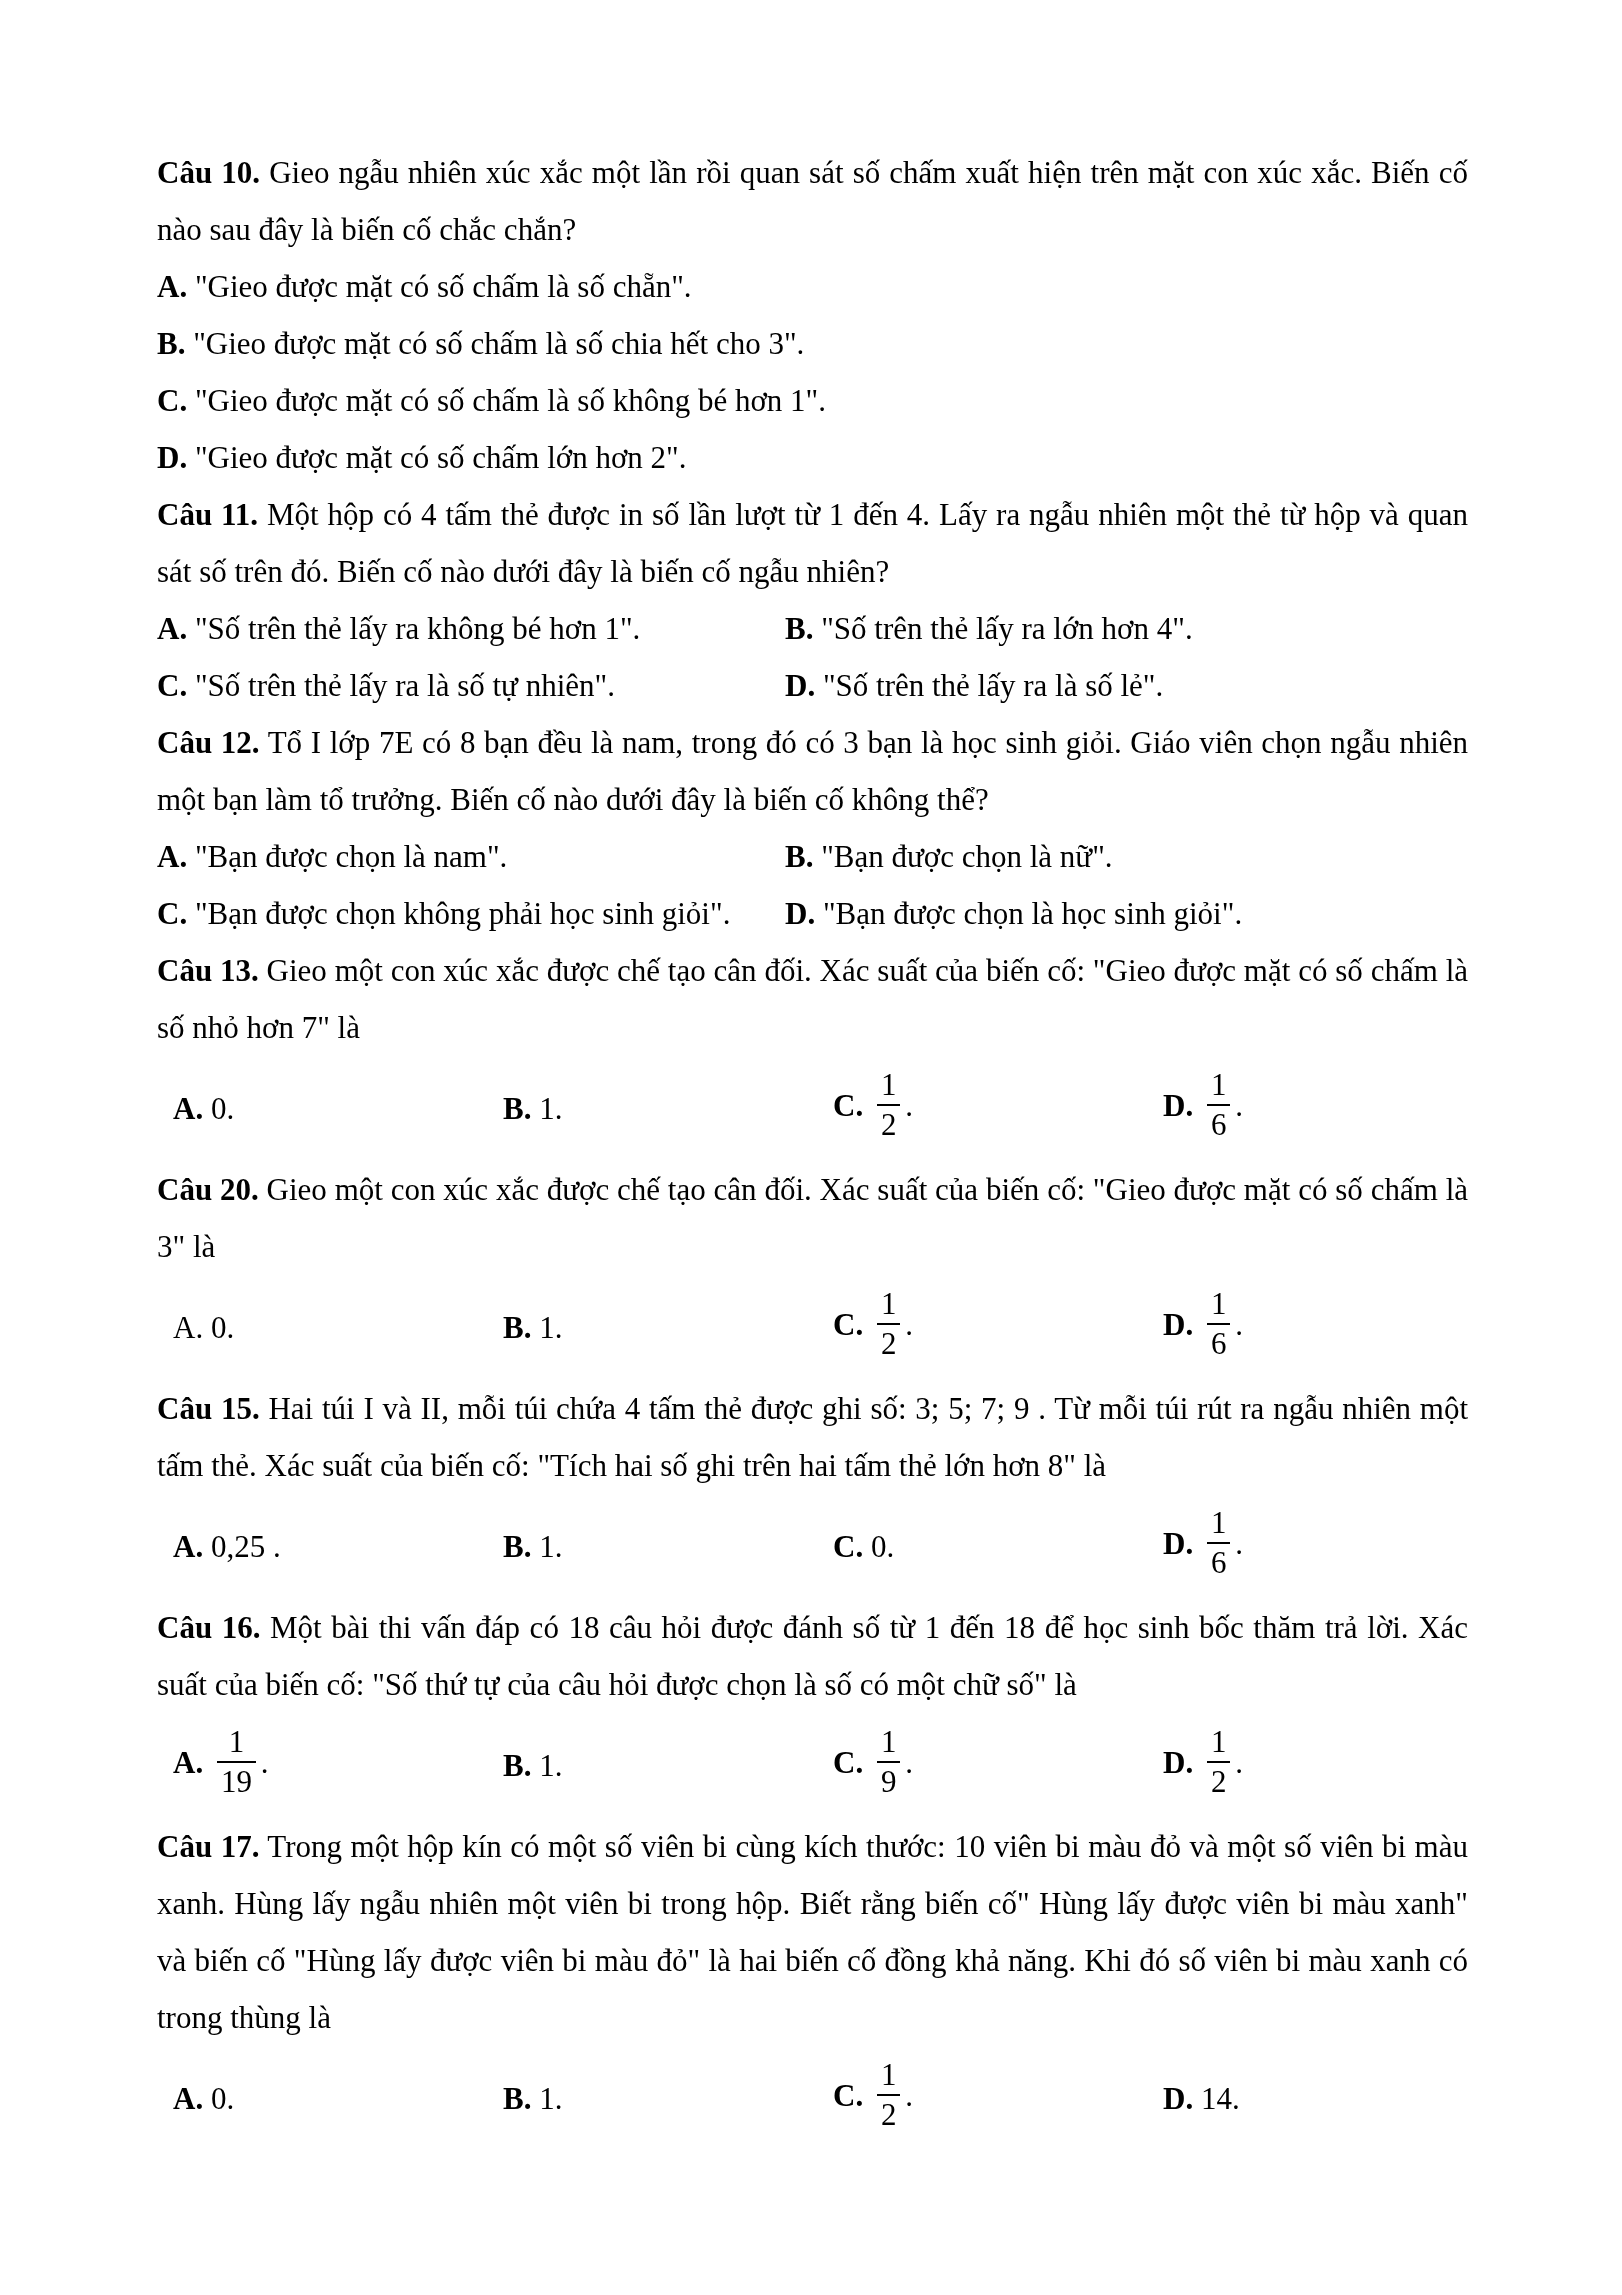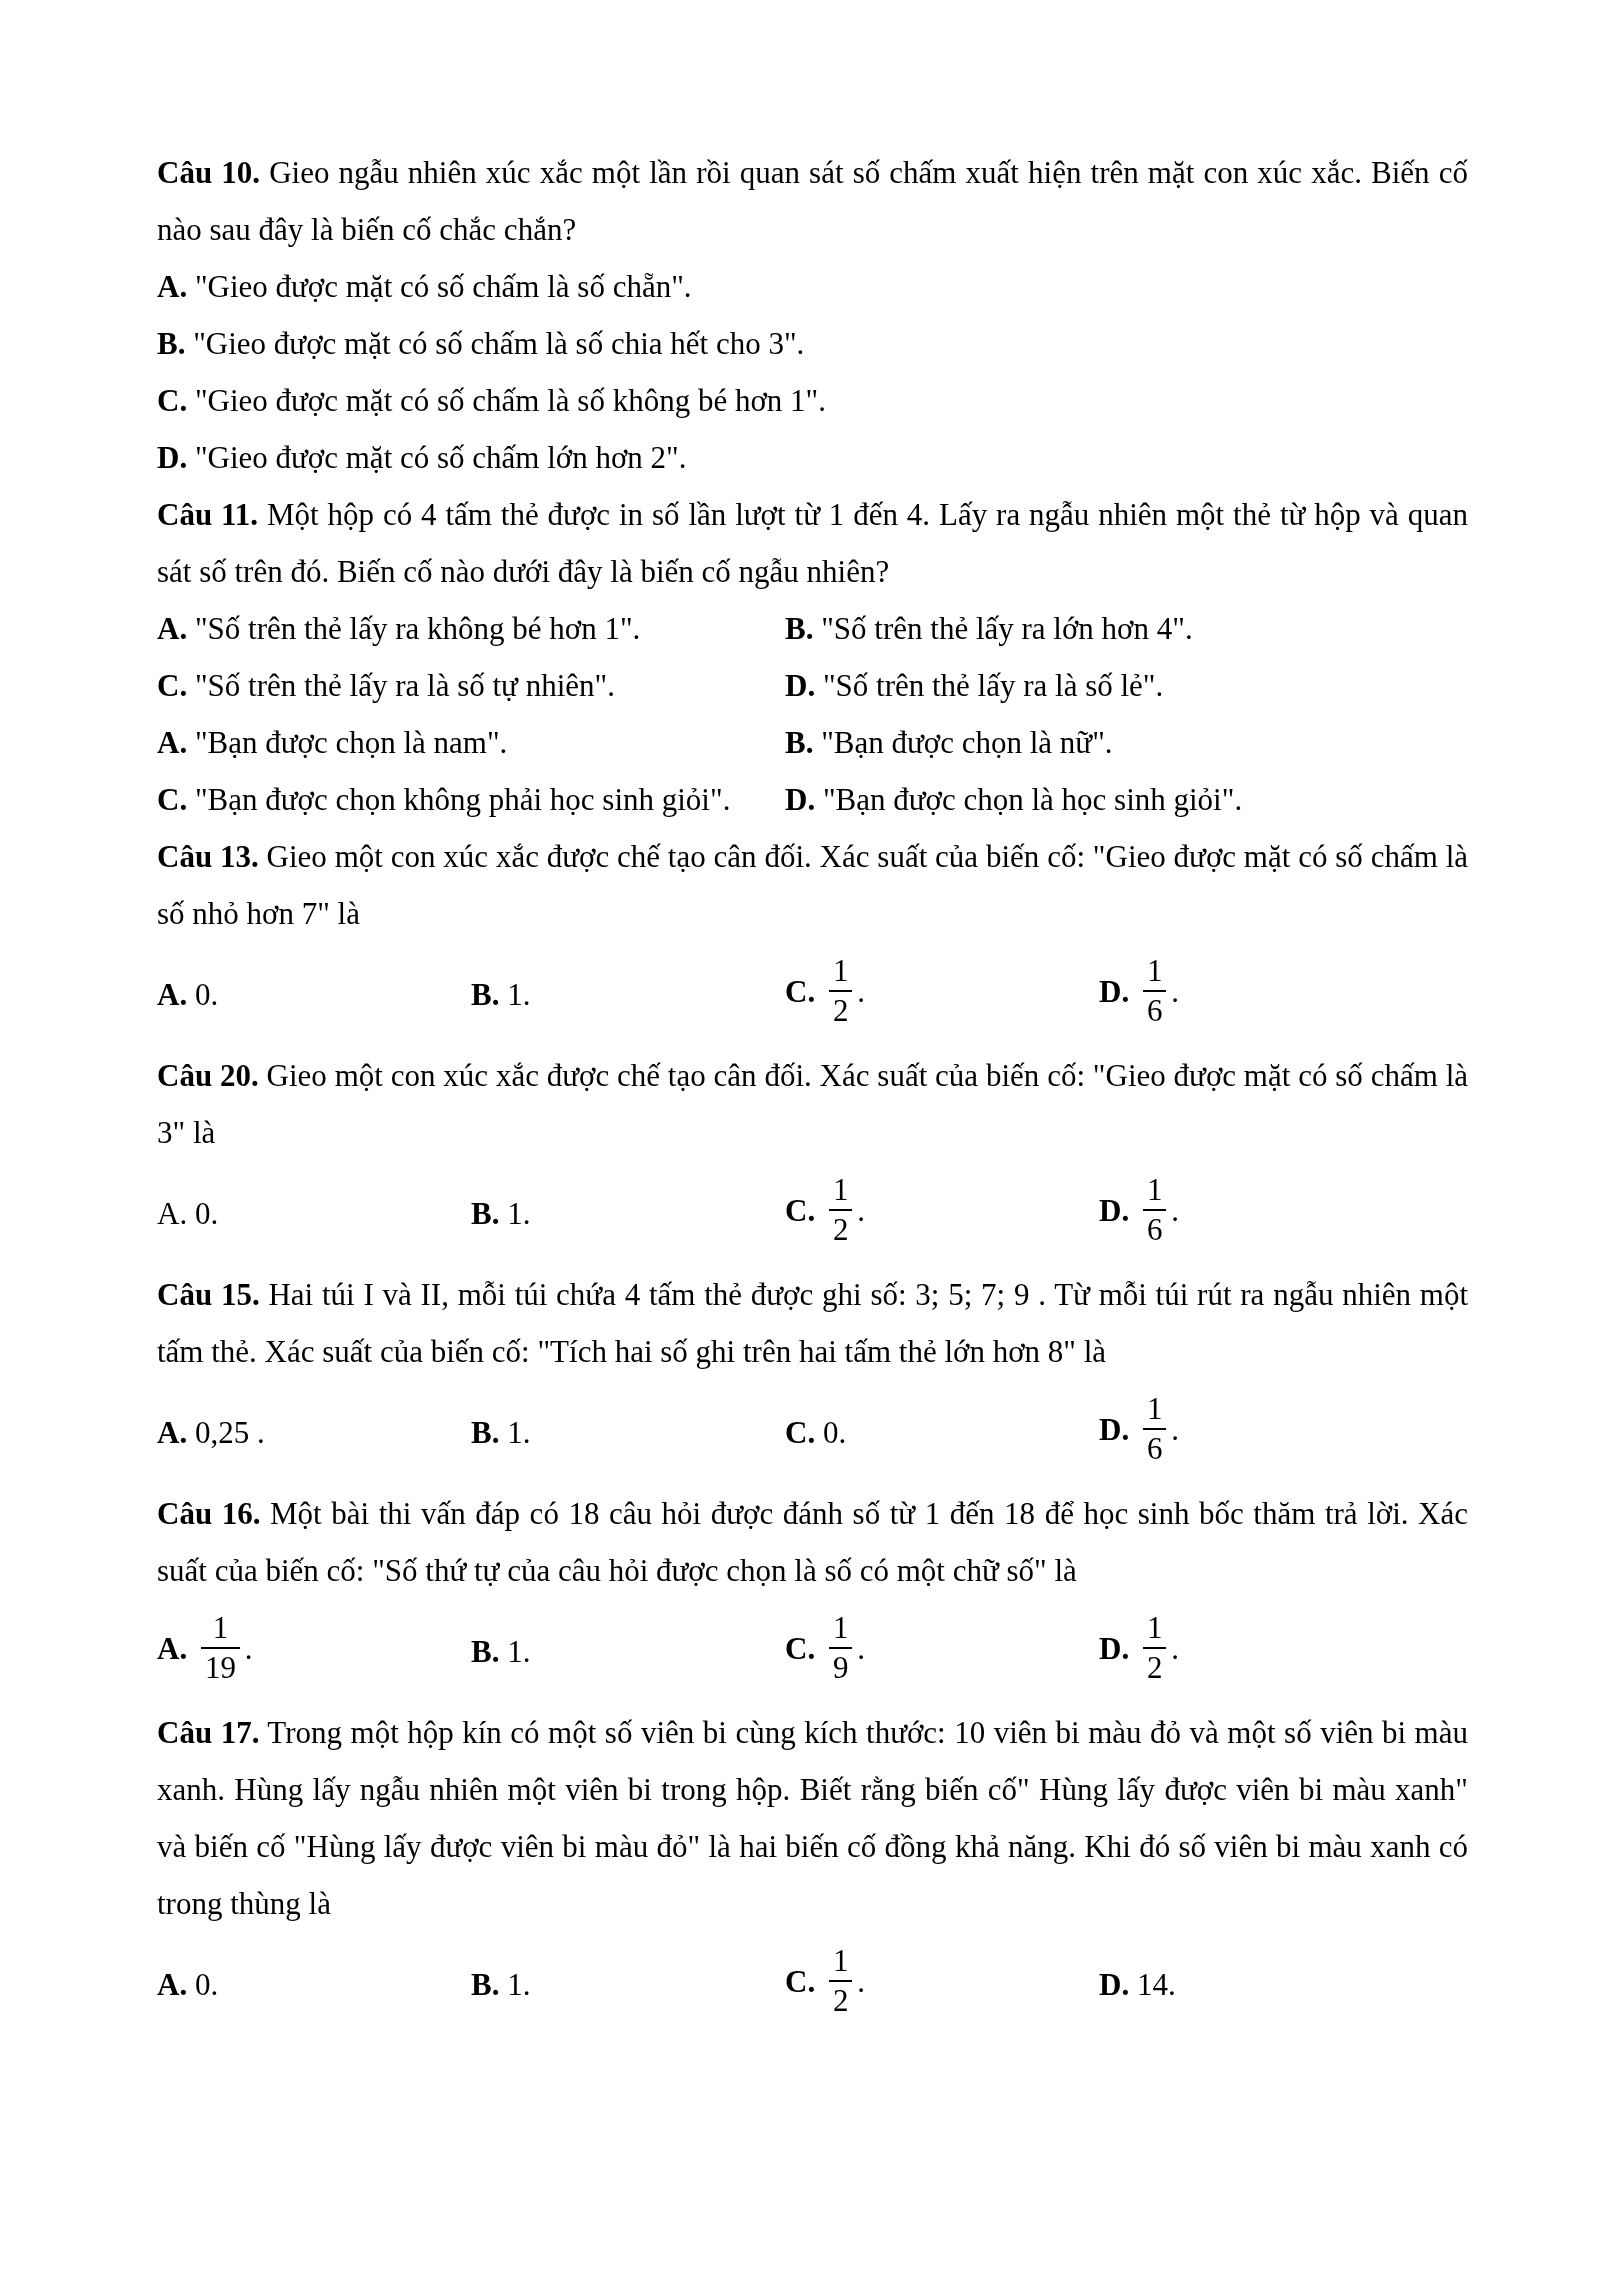--- a/index.html
+++ b/index.html
@@ -34,21 +34,21 @@
   .qlabel { font-weight: bold; }
   .optline { margin: 0; white-space: nowrap; }
   .optrow { display: flex; margin: 0; }
   .optrow .cell { white-space: nowrap; }
   .row-two .cell { width: 628px; }
   .row-two .cell:last-child { width: auto; flex: 1; }
   .row-four {
     height: 105px;
     align-items: center;
   }
-  .row-four .cell { width: 314px; }
+  .row-four .cell { width: 314px; margin-left: 16px; }
   .row-four .cell:last-child { width: auto; flex: 1; }
   .letter-bold { font-weight: bold; }
   .letter-regular { font-weight: normal; }
   .frac {
     display: inline-block;
     vertical-align: middle;
     text-align: center;
     line-height: 1.05;
     margin: 0 4.7px 0 6.3px;
     position: relative;
@@ -74,20 +74,21 @@
         <div class="optrow row-two">
           <span class="cell"><span class="letter-bold">A.</span> <span class="optval"><span class="opttext">"Số trên thẻ lấy ra không bé hơn 1".</span></span></span>
           <span class="cell"><span class="letter-bold">B.</span> <span class="optval"><span class="opttext">"Số trên thẻ lấy ra lớn hơn 4".</span></span></span>
         </div>
         <div class="optrow row-two">
           <span class="cell"><span class="letter-bold">C.</span> <span class="optval"><span class="opttext">"Số trên thẻ lấy ra là số tự nhiên".</span></span></span>
           <span class="cell"><span class="letter-bold">D.</span> <span class="optval"><span class="opttext">"Số trên thẻ lấy ra là số lẻ".</span></span></span>
         </div>
       </div>
       <div class="question">
+        <p class="qtext"><span class="qlabel">Câu 12.</span> <span class="qbody">Tổ I lớp 7E có 8 bạn đều là nam, trong đó có 3 bạn là học sinh giỏi. Giáo viên chọn ngẫu nhiên một bạn làm tổ trưởng. Biến cố nào dưới đây là biến cố không thể?</span></p>
         <div class="optrow row-two">
           <span class="cell"><span class="letter-bold">A.</span> <span class="optval"><span class="opttext">"Bạn được chọn là nam".</span></span></span>
           <span class="cell"><span class="letter-bold">B.</span> <span class="optval"><span class="opttext">"Bạn được chọn là nữ".</span></span></span>
         </div>
         <div class="optrow row-two">
           <span class="cell"><span class="letter-bold">C.</span> <span class="optval"><span class="opttext">"Bạn được chọn không phải học sinh giỏi".</span></span></span>
           <span class="cell"><span class="letter-bold">D.</span> <span class="optval"><span class="opttext">"Bạn được chọn là học sinh giỏi".</span></span></span>
         </div>
       </div>
       <div class="question">

